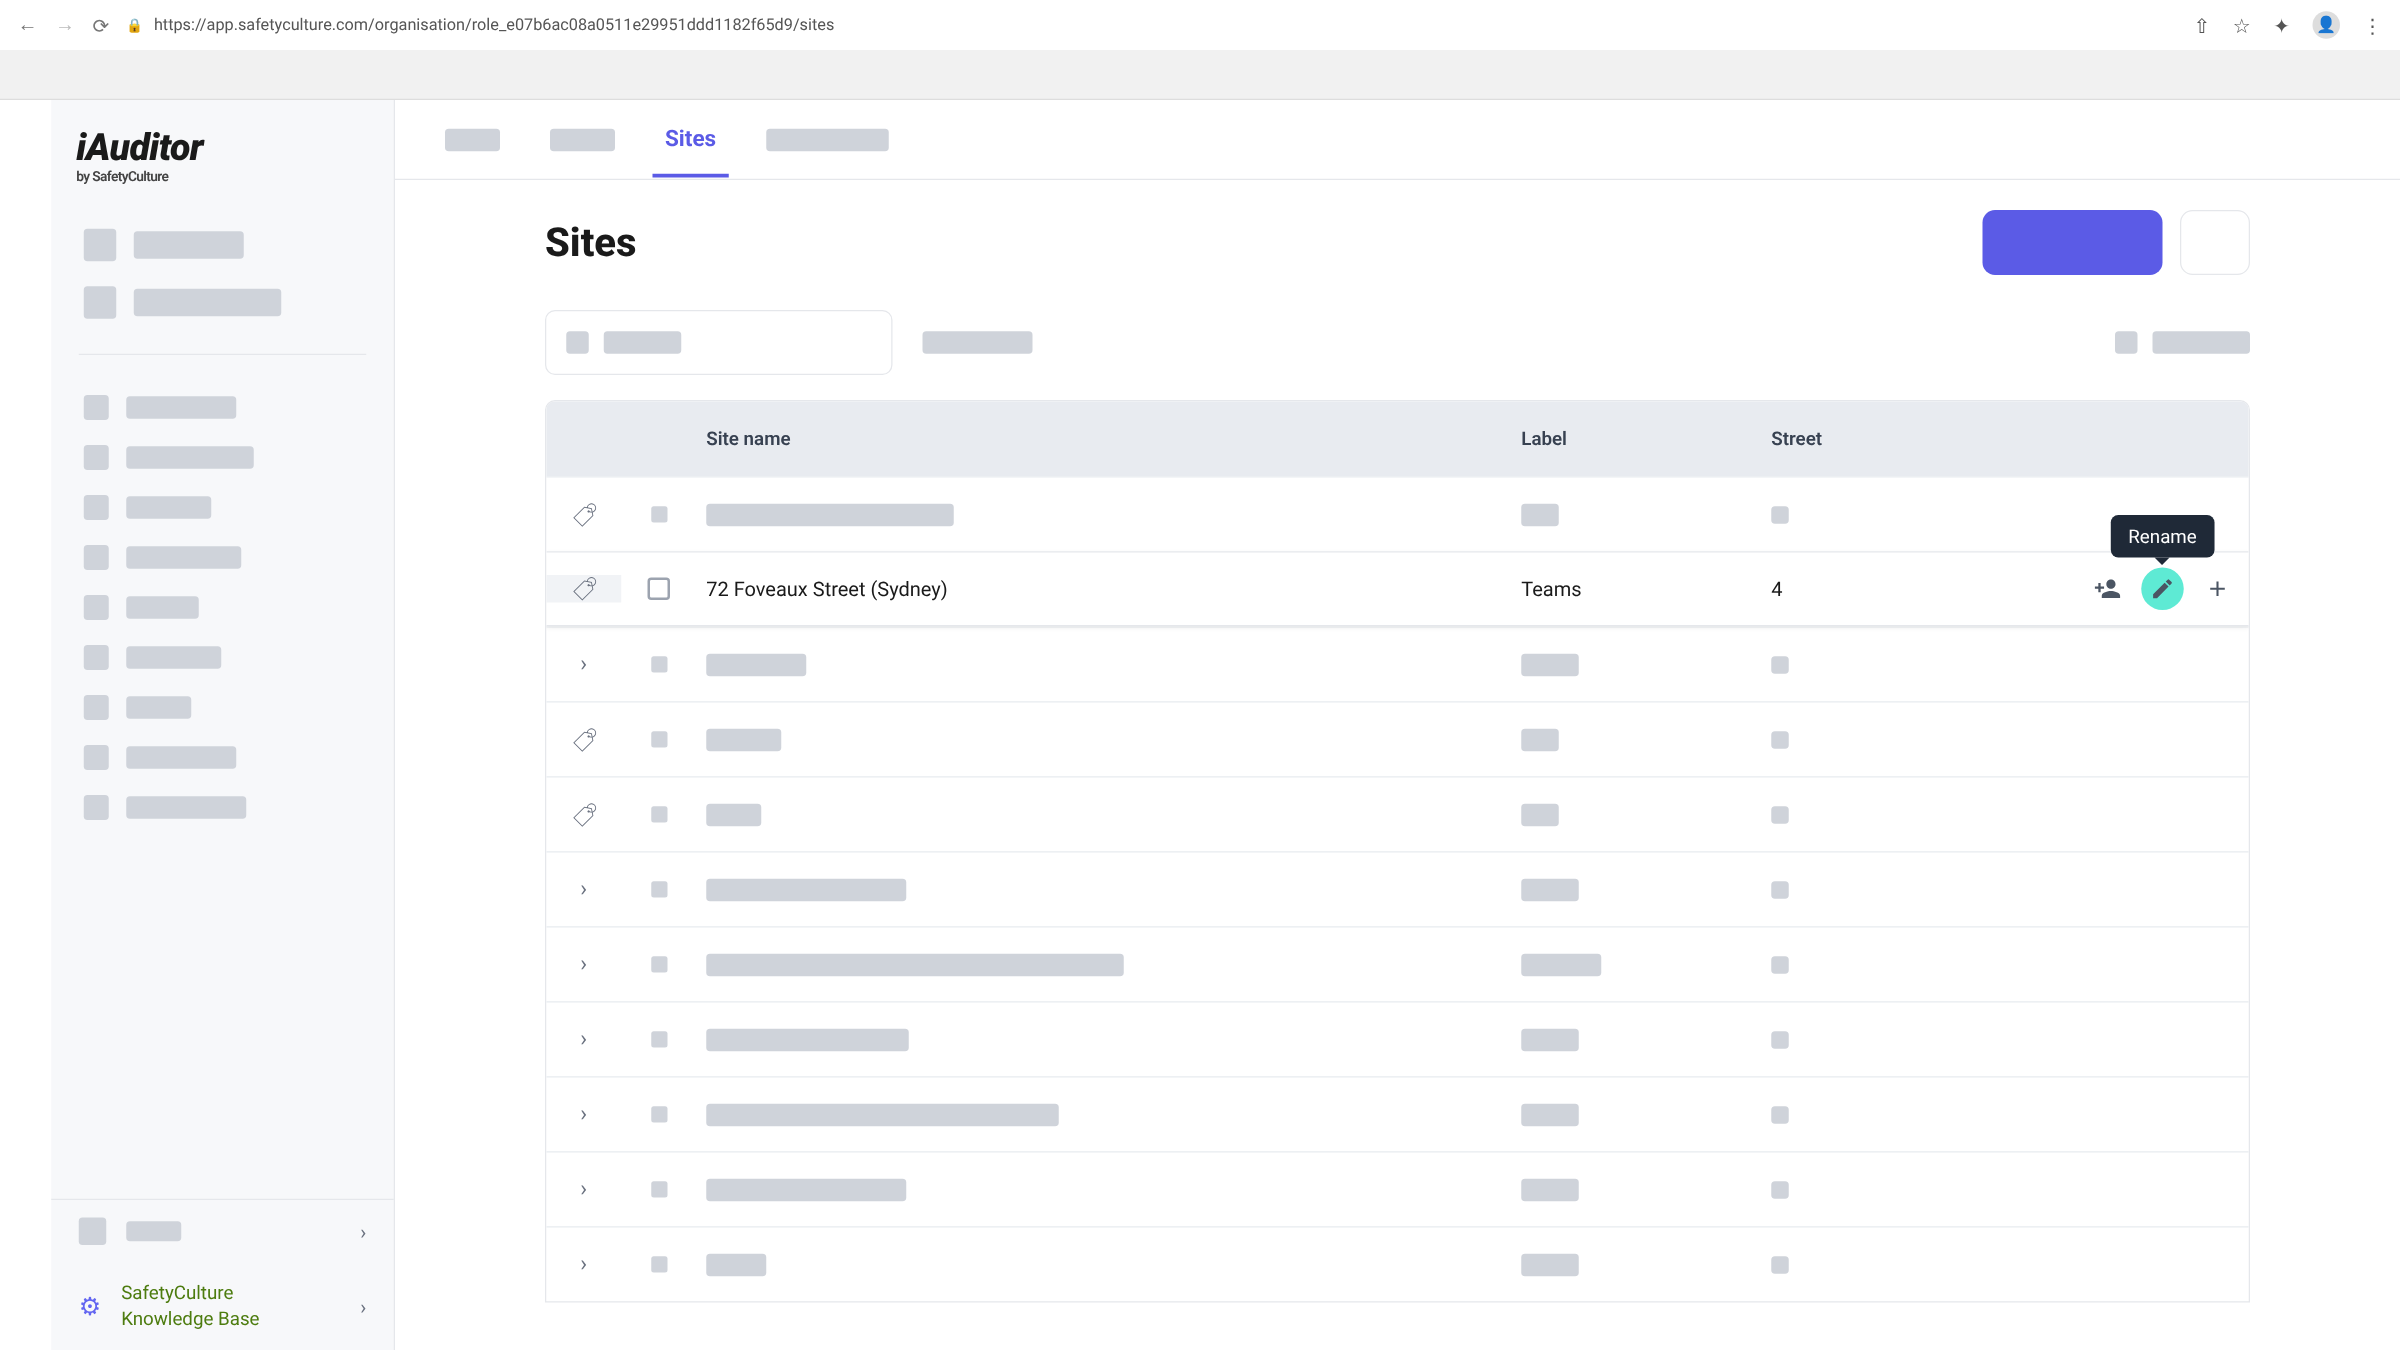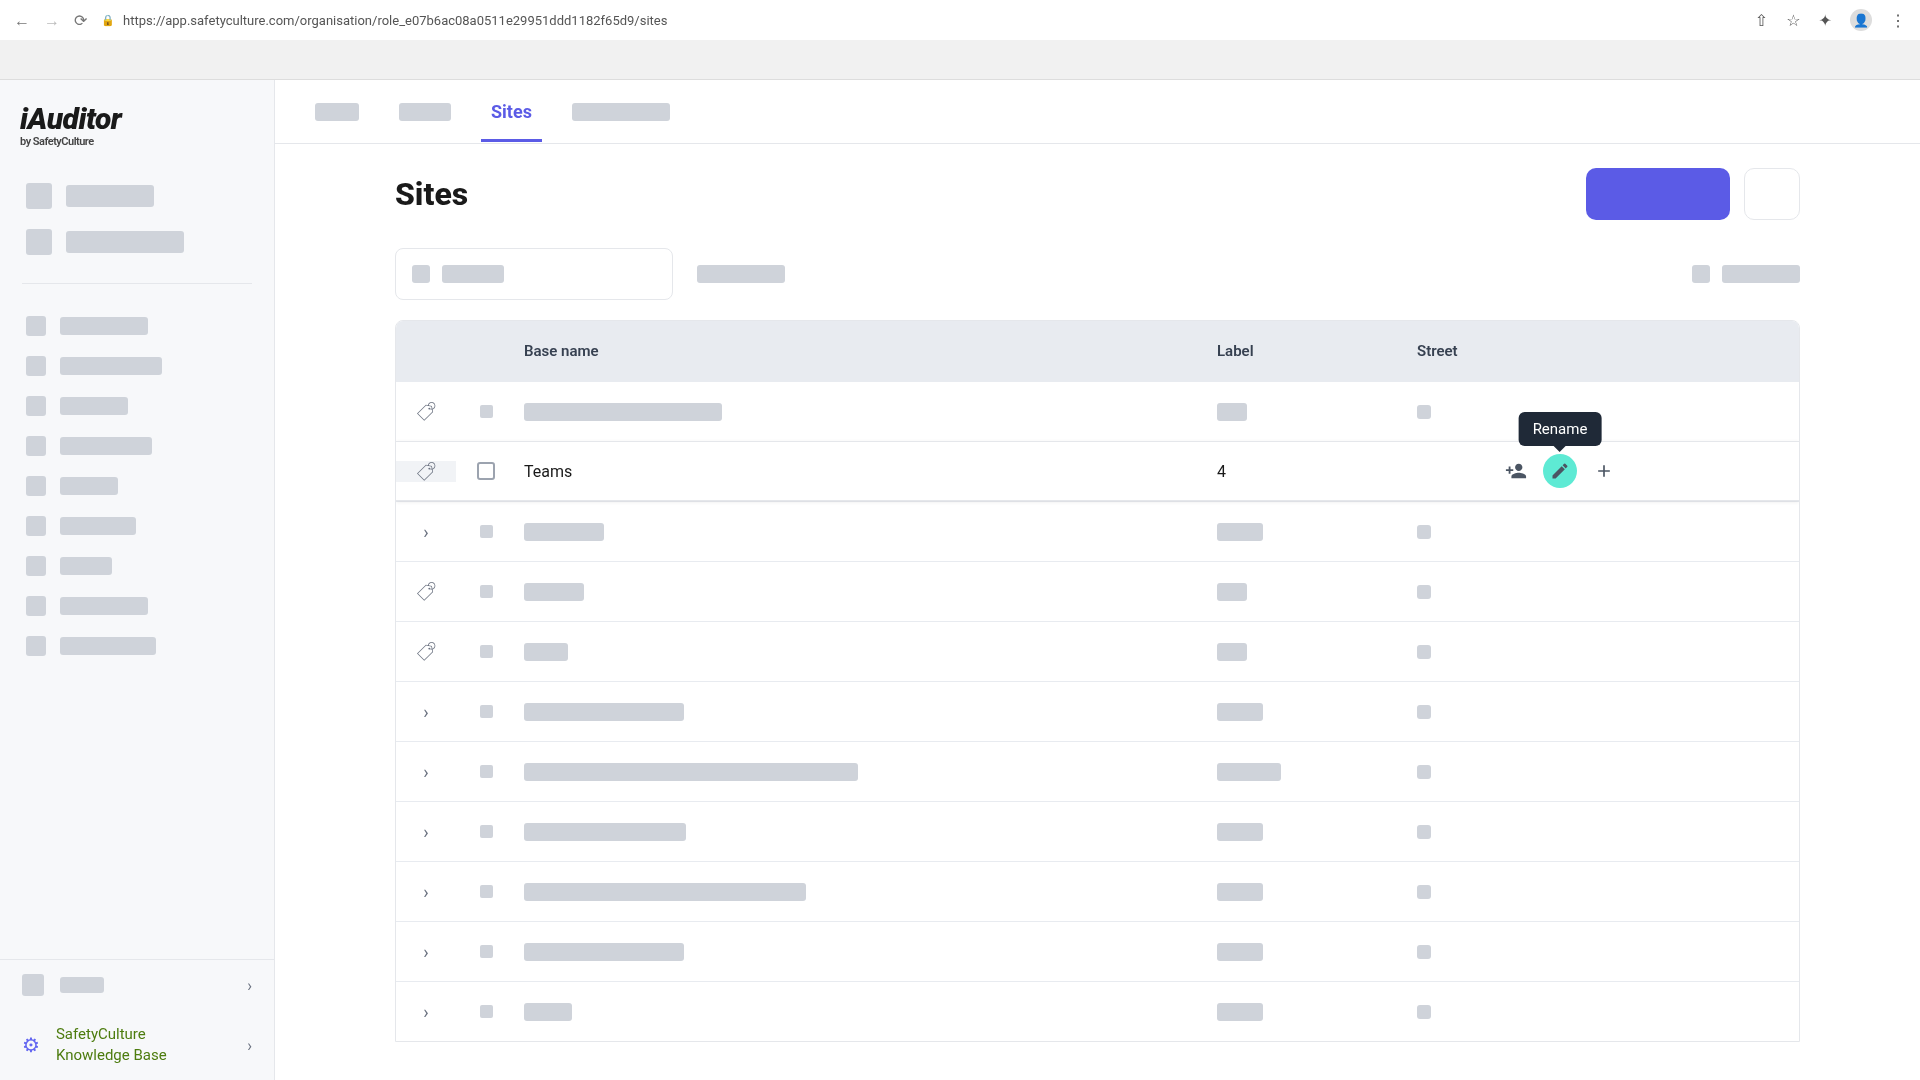--- a/index.html
+++ b/index.html
@@ -17,21 +17,21 @@
 .tab-add { margin-left: 12px; color: #555; font-size: 18px; cursor: pointer; }
 .url-bar { height: 40px; display: flex; align-items: center; padding: 0 14px; gap: 14px; background: #fff; }
 .nav-ico { color: #777; font-size: 16px; cursor: pointer; }
 .url-field { flex: 0 1 auto; display: flex; align-items: center; gap: 8px; font-size: 13px; color: #555; }
 .lock-ico { font-size: 11px; color: #555; }
 .url-right { margin-left: auto; display: flex; gap: 18px; align-items: center; color: #555; }
 .avatar-ico { width: 22px; height: 22px; border-radius: 50%; background: #ddd; display: flex; align-items: center; justify-content: center; font-size: 13px; color: #555; }
 .chev-ico { font-size: 12px; color: #555; }
 
 
-.app { display: flex; height: calc(1080px - 80px); }
+.app { display: flex; height: calc(1080px - 80px); margin-left: 41px; }
 .sidebar { width: 275px; background: #f7f8fa; border-right: 1px solid #e5e7eb; display: flex; flex-direction: column; }
 .logo-wrap { padding: 24px 20px 18px; font-style: italic; font-weight: 900; font-size: 30px; color: #1a1a1a; letter-spacing: -0.5px; line-height: 1; }
 .logo-i { color: #1a1a1a; }
 .logo-a { color: #1a1a1a; }
 .logo-sub { font-size: 11px; font-style: normal; font-weight: 600; color: #444; margin-top: 2px; display: block; }
 .sb-items { padding: 8px 18px; }
 .sb-item { display: flex; align-items: center; gap: 14px; padding: 10px 8px; border-radius: 6px; }
 .sb-ico-ph { width: 20px; height: 20px; background: #cfd3da; border-radius: 3px; }
 .sb-text-ph { height: 18px; border-radius: 3px; background: #cfd3da; }
 .sb-divider { height: 1px; background: #e5e7eb; margin: 10px 22px 14px; }
@@ -207,21 +207,21 @@
         <div class="filter-right">
           <div class="ph-sq"></div>
           <div class="ph-bar" style="width:78px"></div>
         </div>
       </div>
 
       <div class="table">
         <div class="thead">
           <div class="th"></div>
           <div class="th"></div>
-          <div class="th">Base name</div>
+          <div class="th">Site name</div>
           <div class="th">Label</div>
           <div class="th">Street</div>
           <div class="th"></div>
         </div>
         <div class="tbody">
 
           <div class="row">
             <div class="cell handle">
                 <span class="tag-ico">🏷</span>
               </div>
@@ -240,20 +240,21 @@
             <div class="cell"></div>
           </div>
 
           <div class="row hovered">
             <div class="cell handle">
                 <span class="tag-ico">🏷</span>
               </div>
             <div class="cell chk">
                 <div class="checkbox"></div>
               </div>
+            <div class="cell name-cell">72 Foveaux Street (Sydney)</div>
             <div class="cell label-cell">Teams</div>
             <div class="cell members-cell">4</div>
             <div class="cell row-actions">
               <div class="act-btn">
                 <svg width="22" height="22" viewBox="0 0 24 24" fill="#4b5563">
                     <path d="M15 12c2.21 0 4-1.79 4-4s-1.79-4-4-4-4 1.79-4 4 1.79 4 4 4zm-9-2V7H4v3H1v2h3v3h2v-3h3v-2H6zm9 4c-2.67 0-8 1.34-8 4v2h16v-2c0-2.66-5.33-4-8-4z"></path>
                   </svg>
               </div>
               <div class="act-btn active">
                 <div class="tooltip">Rename</div>

